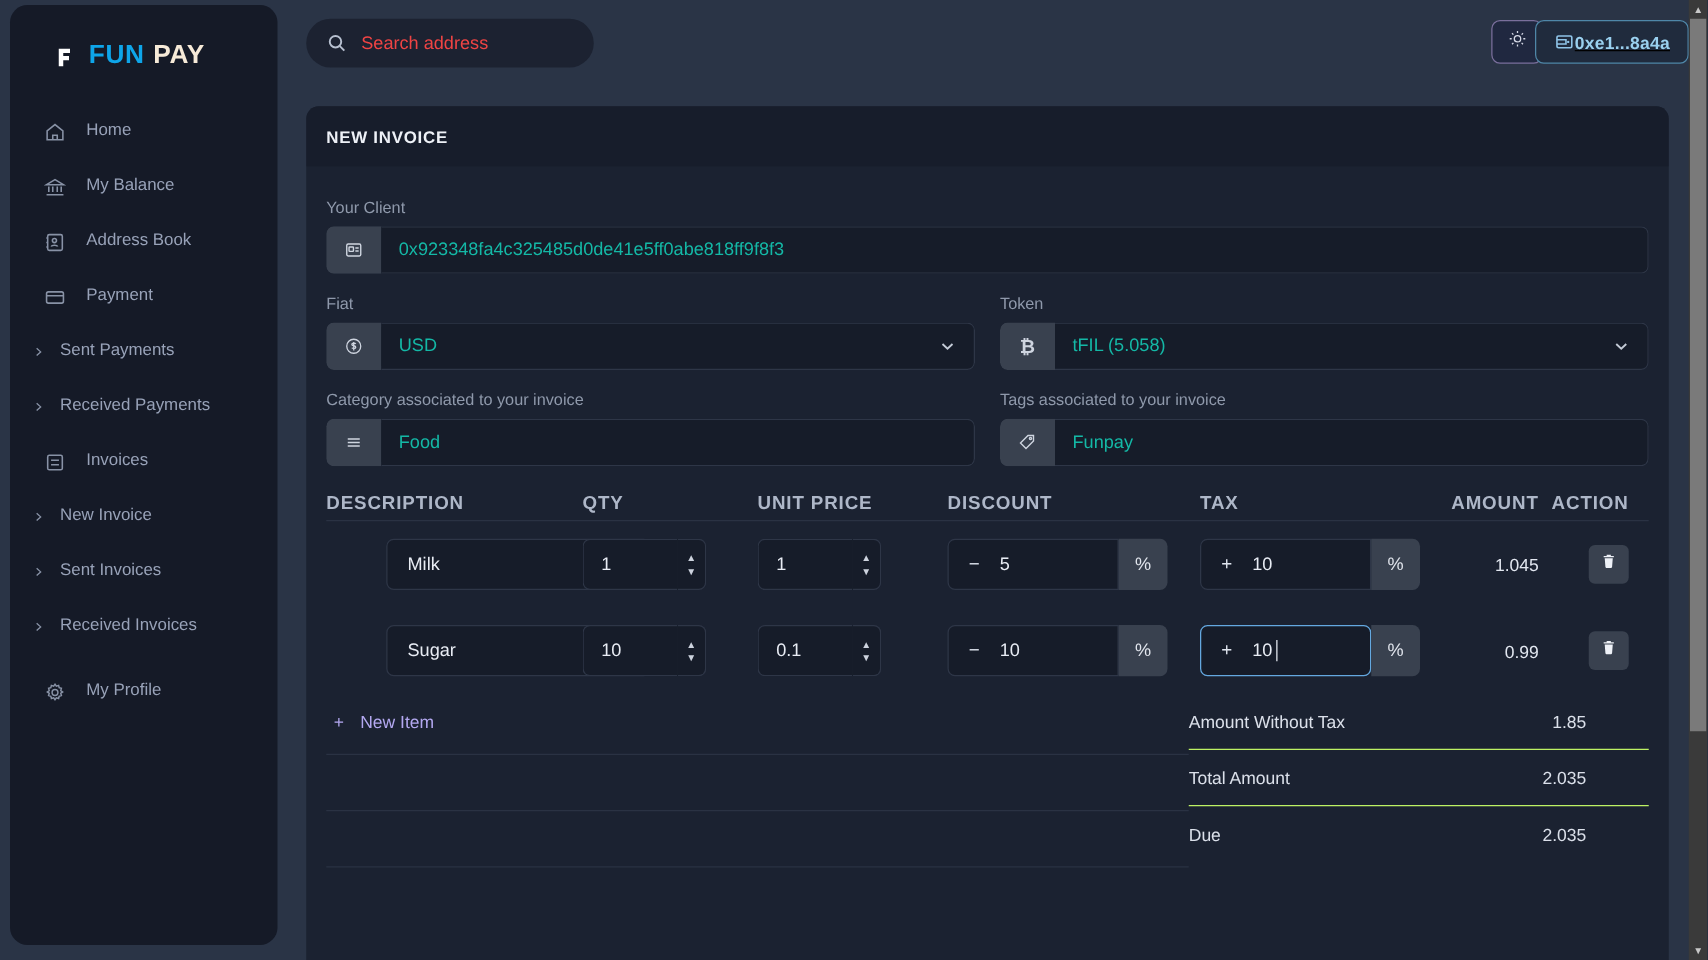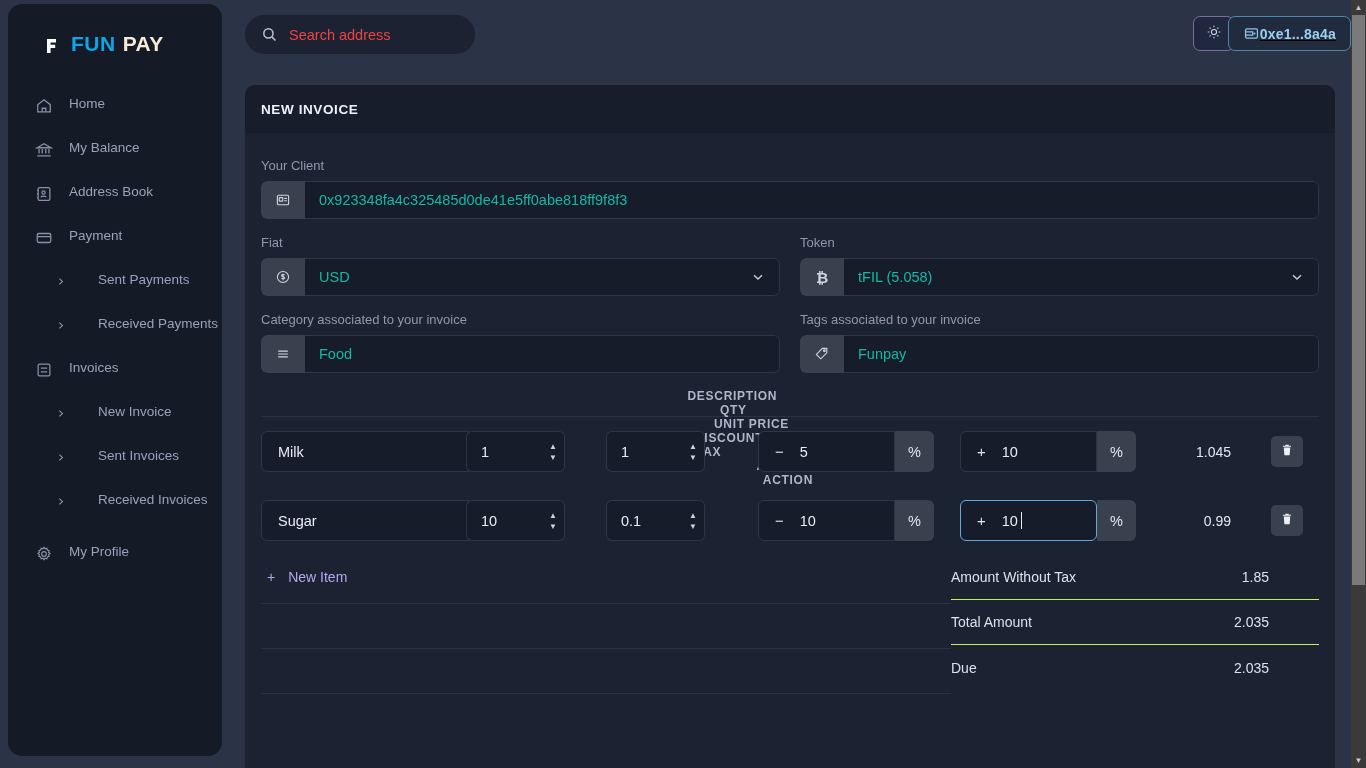--- a/index.html
+++ b/index.html
@@ -27,21 +27,21 @@
   .brand-pay { color: #f6ead8; margin-left: 7px; }
 
   .nav { margin-top: 38px; }
   .nav-item {
     display: flex; align-items: flex-start;
     height: 44px; padding-left: 26px; gap: 16px;
     color: #98a2b8; font-size: 13.5px;
     cursor: pointer;
   }
   .nav-item .ico { width: 19px; height: 19px; flex: none; display:flex; align-items:center; justify-content:center; color:#8892a6; }
-  .nav-item.sub { padding-left: 48px; gap: 32px; }
+  .nav-item.sub { padding-left: 18px; gap: 12px; }
   .nav-item.sub .ico { width: 10px; }
   .nav-label { white-space: nowrap; }
 
   
   .topbar { position: absolute; left: 245px; top: 0; width: 1106px; height: 70px; }
   .search {
     position: absolute; left: 0; top: 15px; width: 230px; height: 39px;
     background: #1c2231; border-radius: 20px;
     display: flex; align-items: center; padding-left: 16px; gap: 11px;
   }
@@ -90,38 +90,37 @@
   }
   .chev { position: absolute; right: 14px; color: #c3cad6; display:flex; }
 
   .row2 { display: flex; gap: 20px; margin-top: 16px; }
   .col { flex: 1; min-width: 0; }
 
   
   .items { margin-top: 16px; }
   .th-row {
     display: flex; align-items: center; height: 28px;
-    color: #aeb7c8; font-size: 12px; font-weight: bold; letter-spacing: .7px;
+    color: #aeb7c8; font-size: 15px; font-weight: bold; letter-spacing: .7px;
     border-bottom: 1px solid #2a3243;
-    flex-direction: column;
   }
   .c-desc  { width: 205px; }
   .c-qty   { width: 140px; }
   .c-price { width: 152px; }
   .c-disc  { width: 190px; }
   .c-tax   { width: 200px; margin-left: 12px; }
   .c-amt   { flex: 1; text-align: right; padding-right: 10px; }
   .c-act   { width: 78px; text-align: right; padding-right: 16px; }
 
   .item-row { display: flex; align-items: center; height: 69px; }
   .txt-input {
     width: 212px; height: 41px; background: #161c29;
     border: 1px solid #2e3647; border-radius: 6px;
     display: flex; align-items: center; padding: 0 16px;
-    color: #e8ecf4; font-size: 14.5px;
+    color: #e8ecf4; font-size: 14.5px; margin-left: 48px;
   }
   .num-wrap { display: flex; width: 99px; height: 41px; }
   .num-input {
     flex: 1; background: #161c29; border: 1px solid #2e3647; border-right: none;
     border-radius: 6px 0 0 6px; display: flex; align-items: center; padding: 0 14px;
     color: #e8ecf4; font-size: 14.5px;
   }
   .spin {
     width: 23px; flex: none; background: #161c29;
     border: 1px solid #2e3647; border-left: none; border-radius: 0 6px 6px 0;

